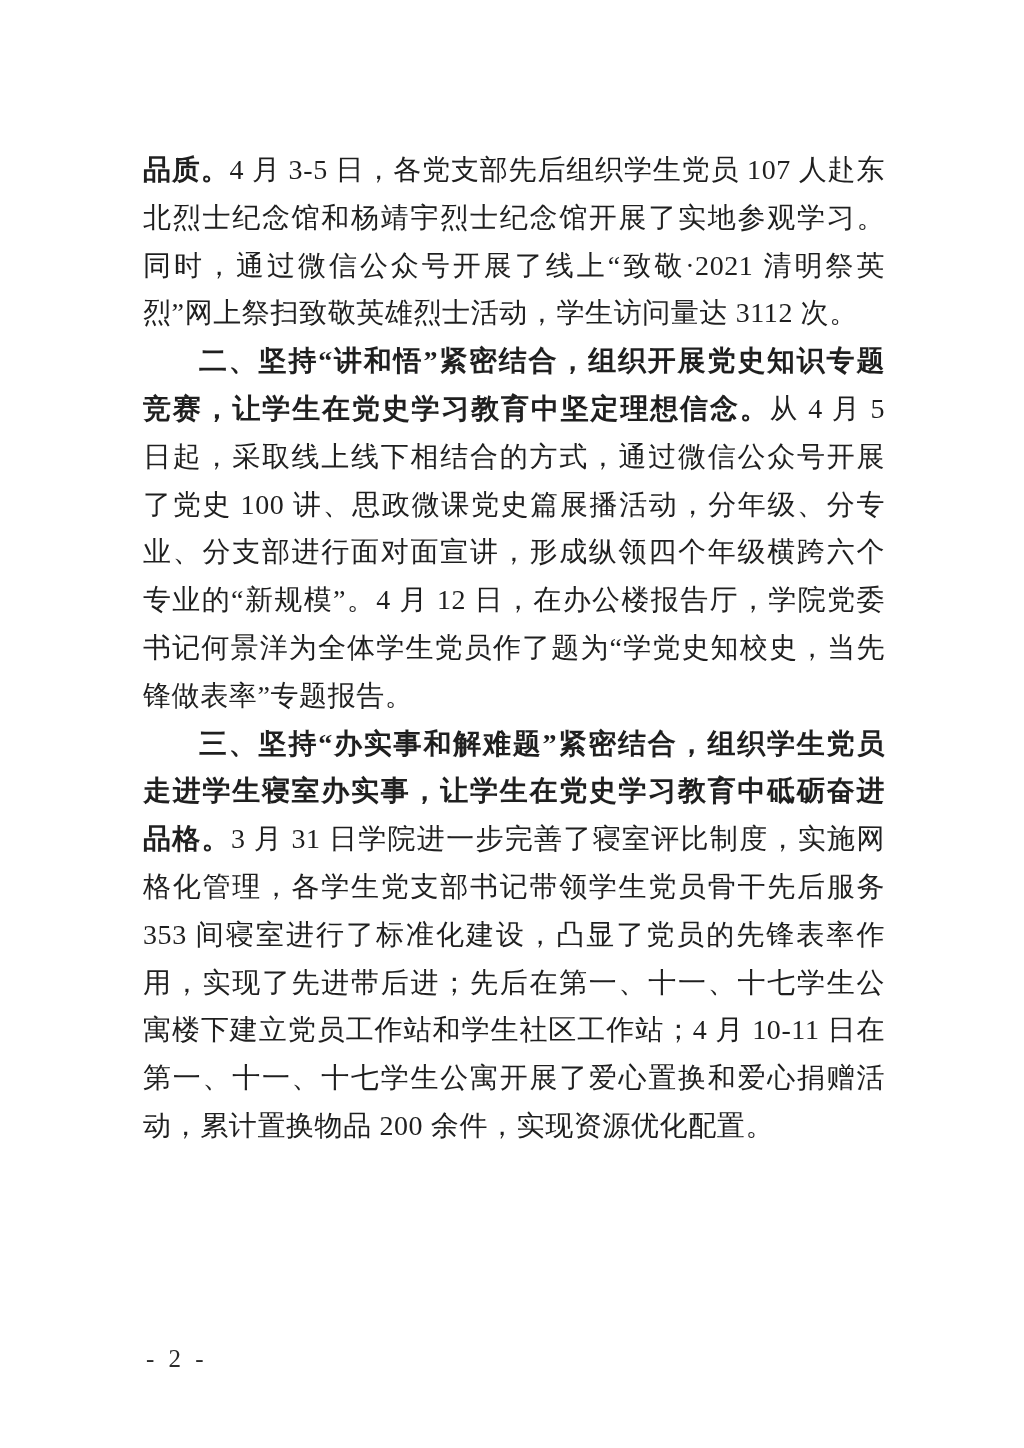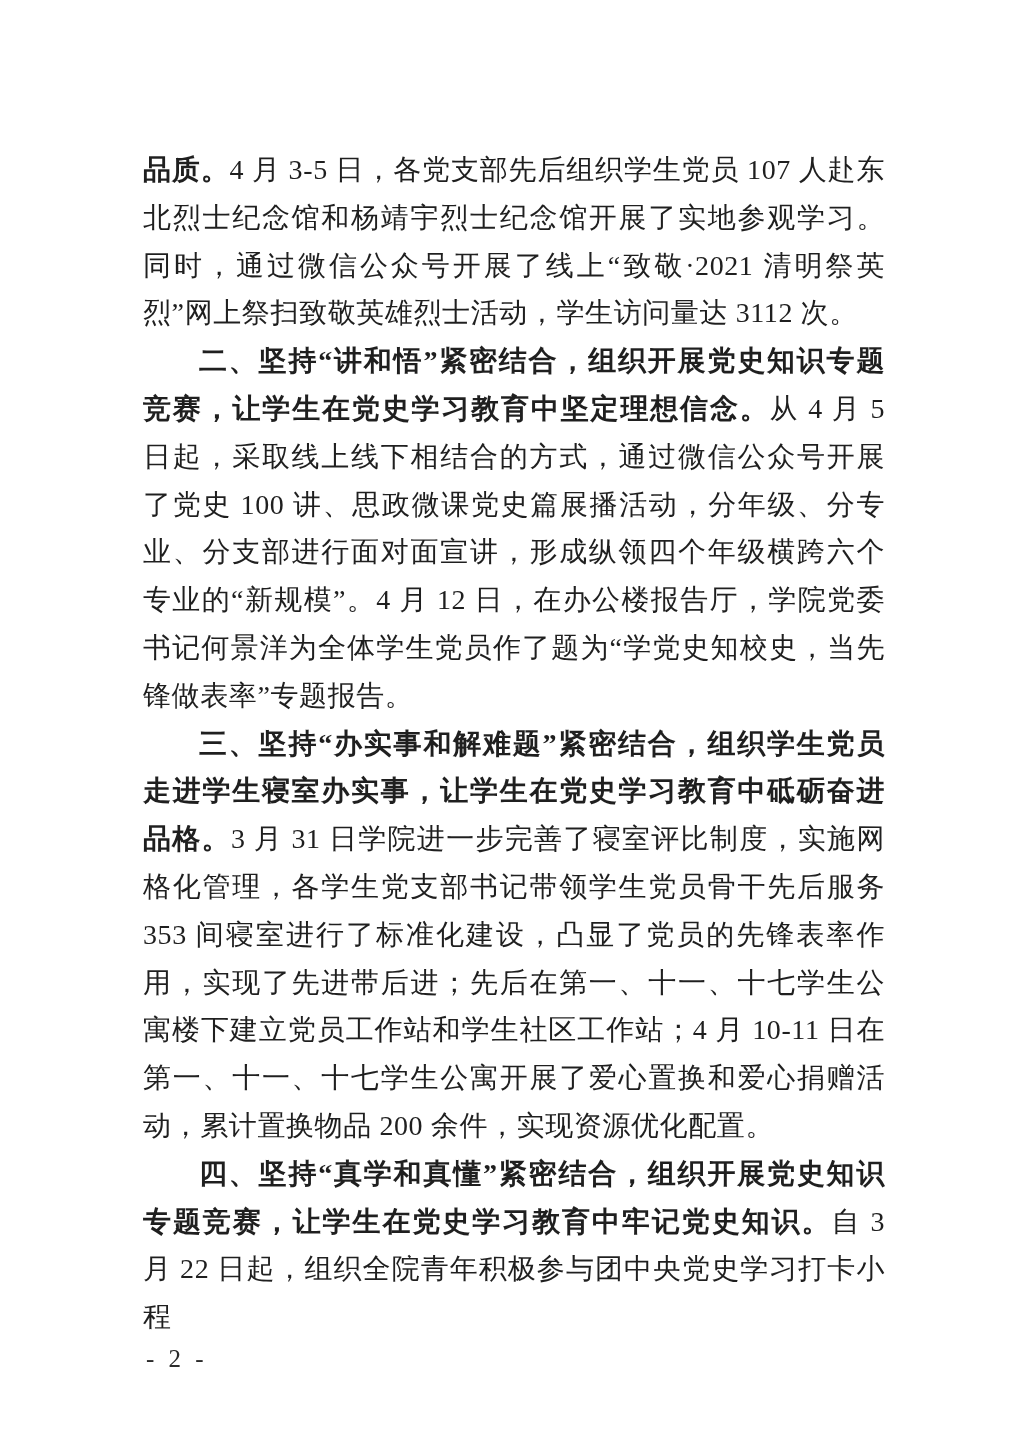--- a/index.html
+++ b/index.html
@@ -57,16 +57,15 @@
   }
 </style>
 </head>
 <body>
 
 <div class="page">
   <div class="doc-body">
       <p class="para"><span class="run bold">品质。</span><span class="run">4 月 3-5 日，各党支部先后组织学生党员 107 人赴东北烈士纪念馆和杨靖宇烈士纪念馆开展了实地参观学习。同时，通过微信公众号开展了线上“致敬·2021 清明祭英烈”网上祭扫致敬英雄烈士活动，学生访问量达 3112 次。</span></p>
       <p class="para indent"><span class="run bold">二、坚持“讲和悟”紧密结合，组织开展党史知识专题竞赛，让学生在党史学习教育中坚定理想信念。</span><span class="run">从 4 月 5 日起，采取线上线下相结合的方式，通过微信公众号开展了党史 100 讲、思政微课党史篇展播活动，分年级、分专业、分支部进行面对面宣讲，形成纵领四个年级横跨六个专业的“新规模”。4 月 12 日，在办公楼报告厅，学院党委书记何景洋为全体学生党员作了题为“学党史知校史，当先锋做表率”专题报告。</span></p>
       <p class="para indent"><span class="run bold">三、坚持“办实事和解难题”紧密结合，组织学生党员走进学生寝室办实事，让学生在党史学习教育中砥砺奋进品格。</span><span class="run">3 月 31 日学院进一步完善了寝室评比制度，实施网格化管理，各学生党支部书记带领学生党员骨干先后服务 353 间寝室进行了标准化建设，凸显了党员的先锋表率作用，实现了先进带后进；先后在第一、十一、十七学生公寓楼下建立党员工作站和学生社区工作站；4 月 10-11 日在第一、十一、十七学生公寓开展了爱心置换和爱心捐赠活动，累计置换物品 200 余件，实现资源优化配置。</span></p>
-      <p class="para indent"><span class="run bold">四、坚持“真学和真懂”紧密结合，组织开展党史知识专题竞赛，让学生在党史学习教育中牢记党史知识。</span><span class="run">自 3 月 22 日起，组织全院青年积极参与团中央党史学习打卡小程</span></p>
     </div>
   <div class="page-number">- 2 -</div>
 </div>
 
 </body></html>

